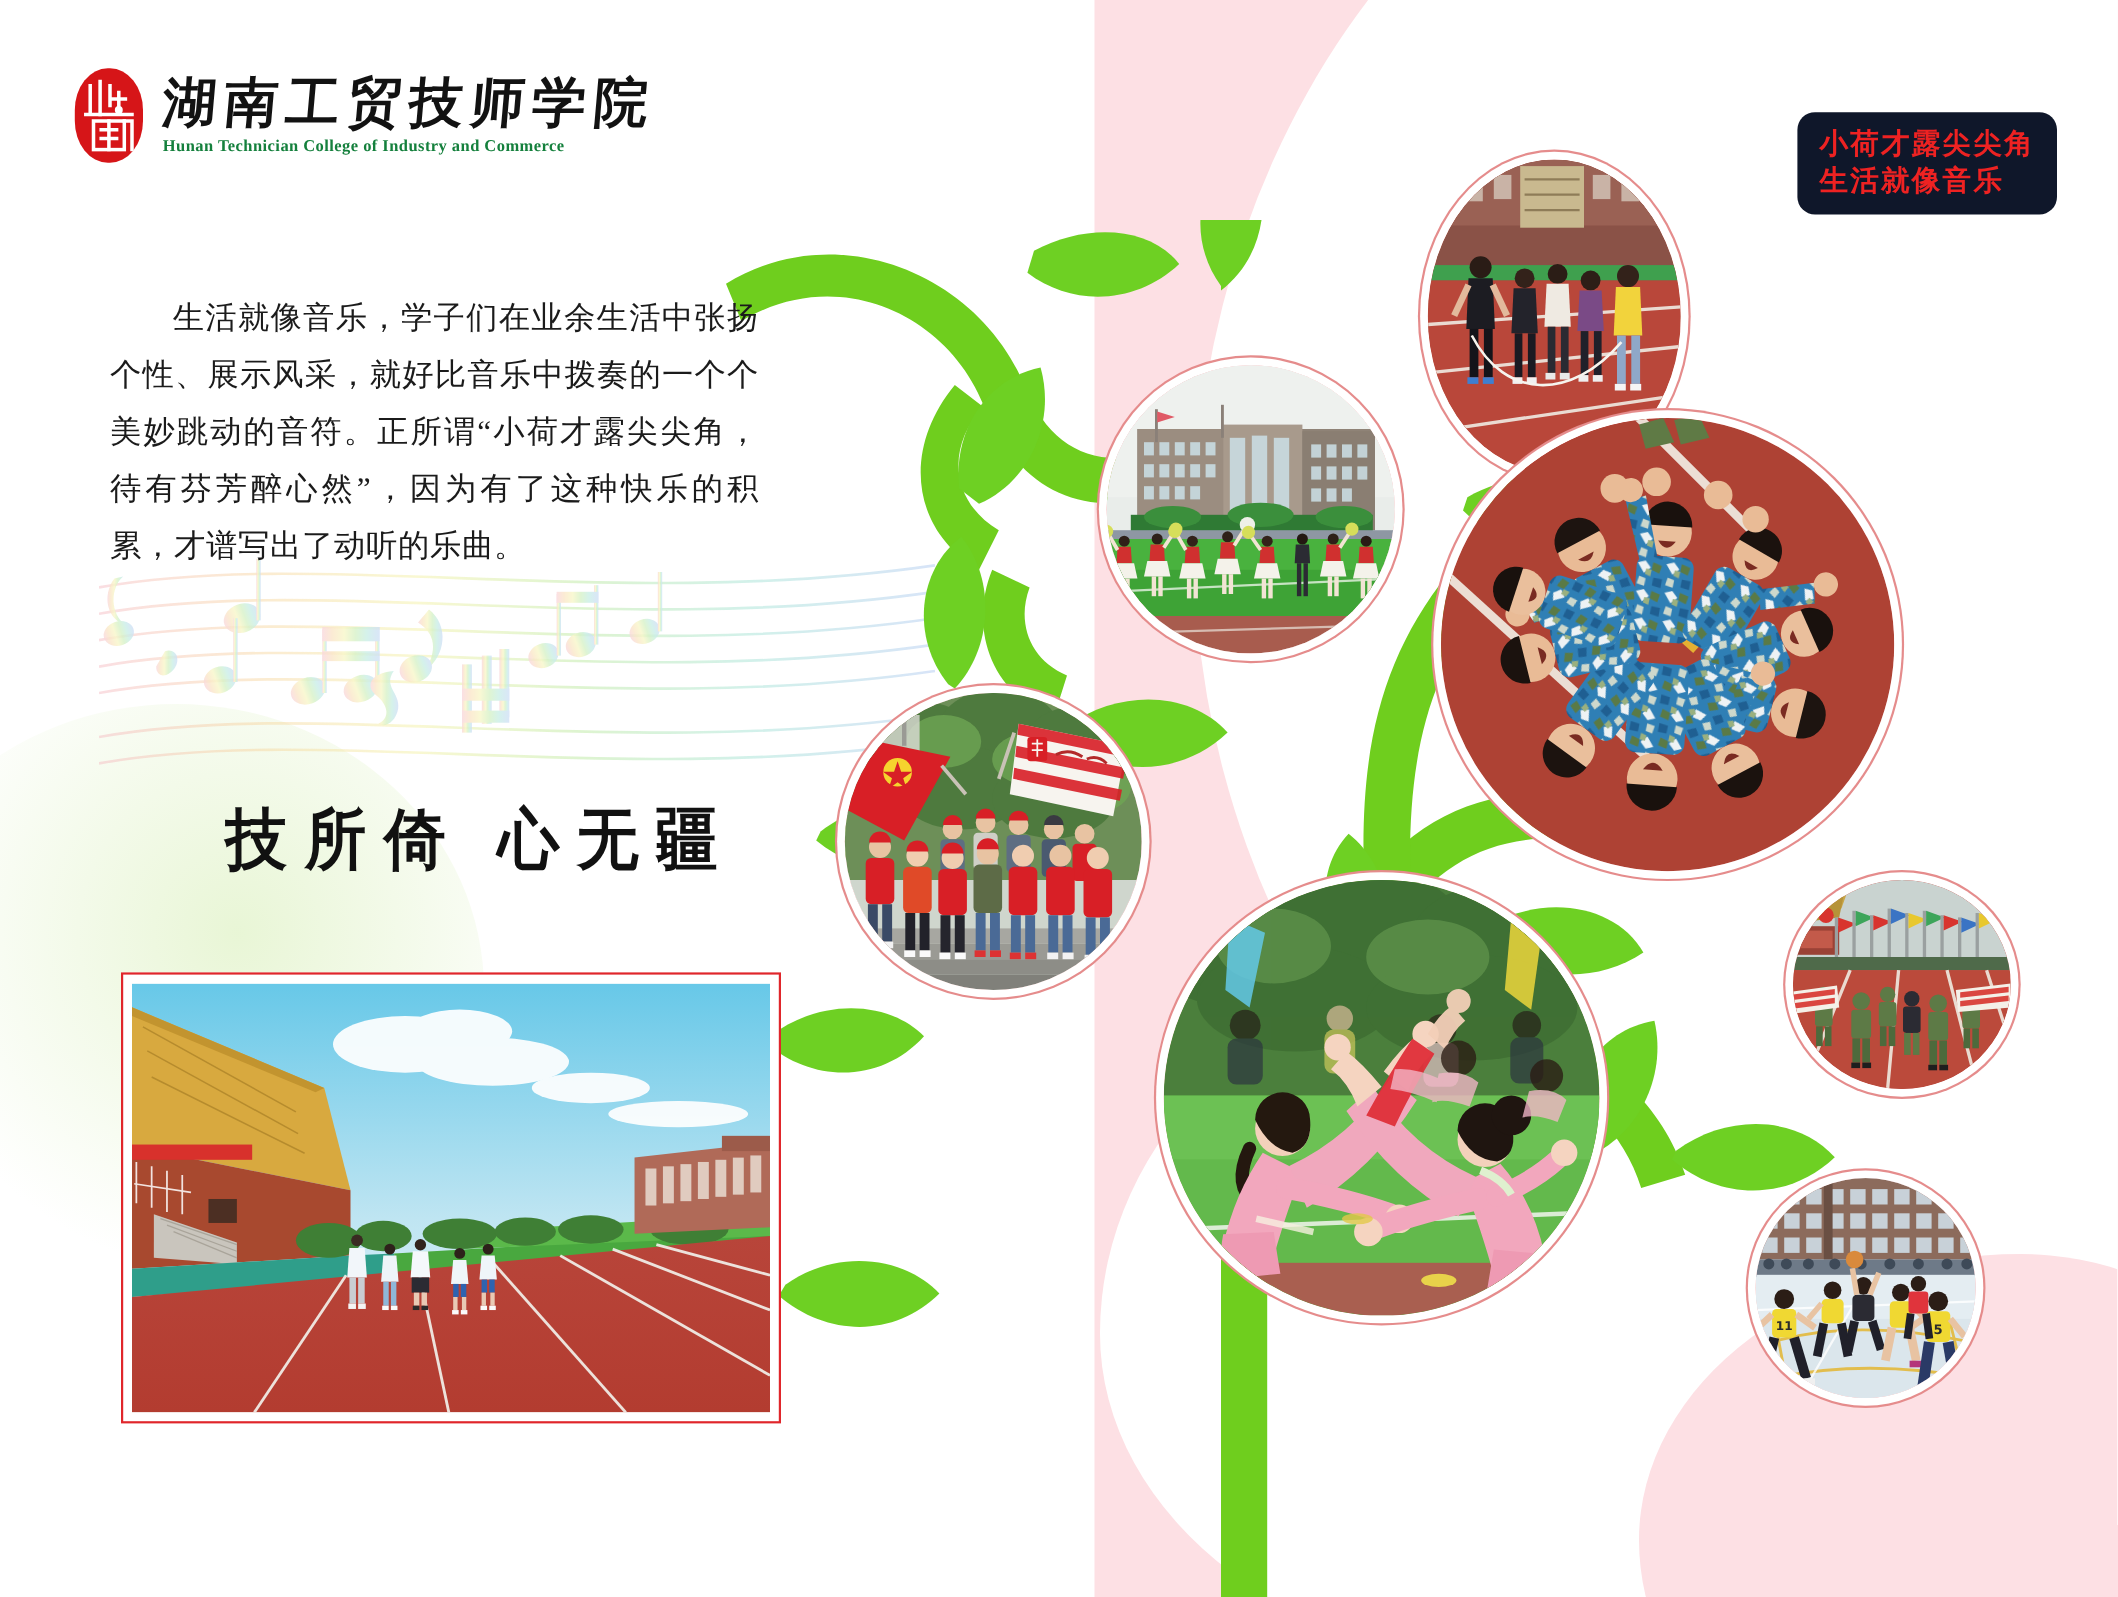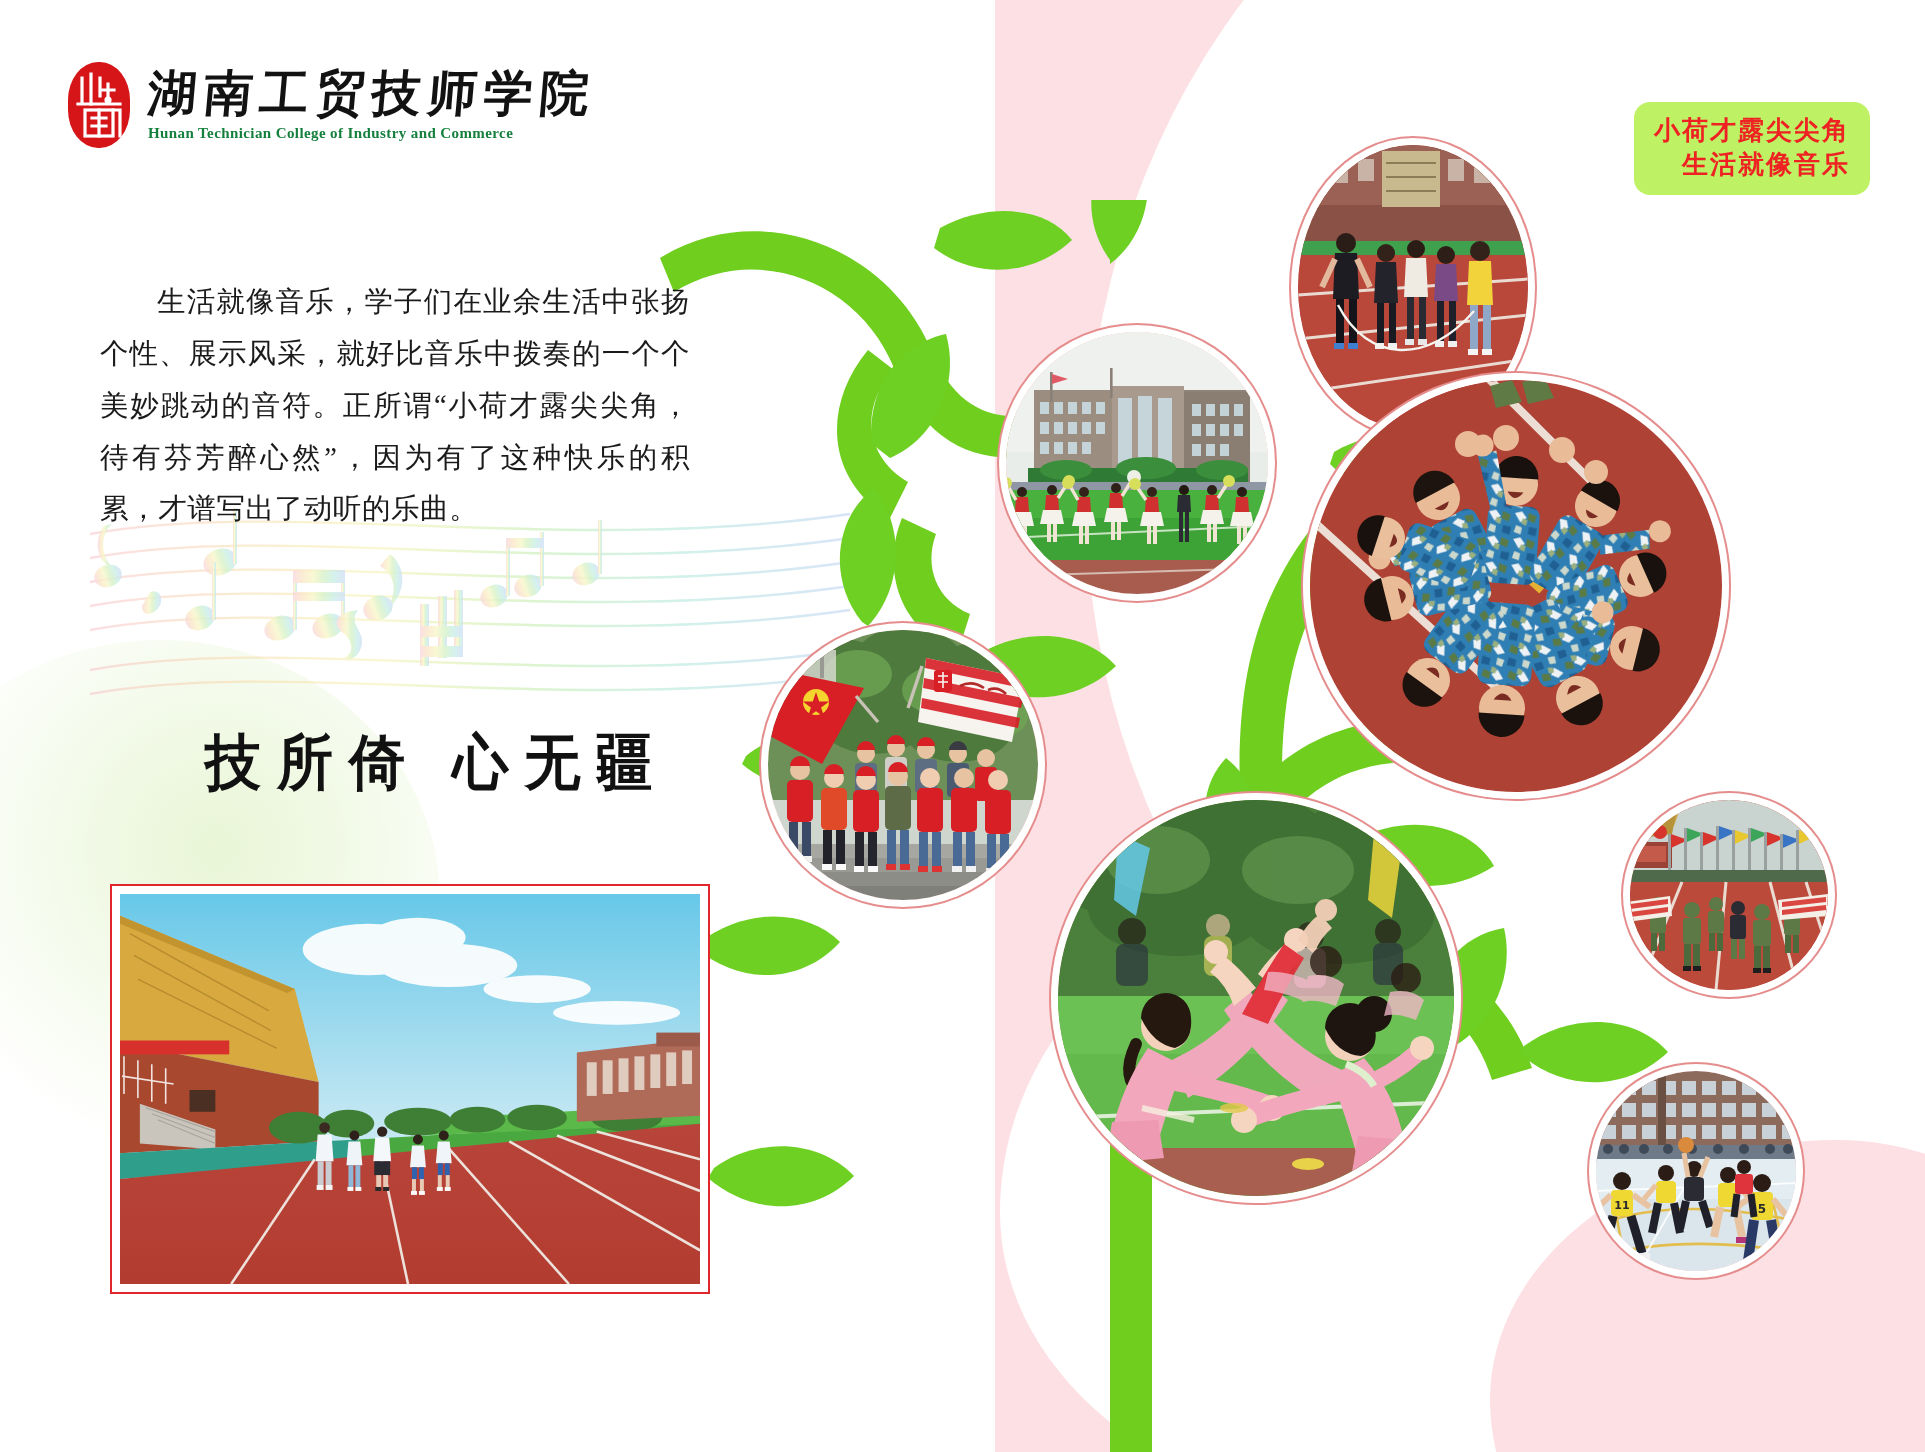--- a/index.html
+++ b/index.html
@@ -67,35 +67,35 @@
   }
   .brand-en{
     font-family:"Liberation Serif","DejaVu Serif",serif;
     font-size:15px;font-weight:700;color:#15803d;letter-spacing:.4px;
     margin-top:5px;white-space:nowrap;
   }
 
   
   .badge{
     position:absolute;right:55px;top:102px;
-    background:#bef264;border-radius:16px;
+    background:#0f172a;border-radius:16px;
     padding:11px 20px 13px;
     box-shadow:0 0 0 1px rgba(255,255,255,.9);
-    text-align:right;
+    text-align:left;
   }
   .badge div{
     font-family:"Liberation Sans","DejaVu Sans",sans-serif;
     color:var(--accent-red,#ee2222);
     font-size:26px;font-weight:700;letter-spacing:2px;line-height:1.32;
     white-space:nowrap;
   }
 
   
   .copy{
-    position:absolute;left:100px;top:276px;width:590px;
+    position:absolute;left:100px;top:264px;width:590px;
     font-size:28.5px;line-height:1.82;color:#1b1b1b;
     text-align:justify;letter-spacing:.6px;
   }
   .copy p{margin:0;text-indent:2em;}
 
   
   .headline{
     position:absolute;left:205px;top:726px;
     font-family:"Liberation Sans","DejaVu Sans",sans-serif;
     font-size:56px;font-weight:700;color:#111;

